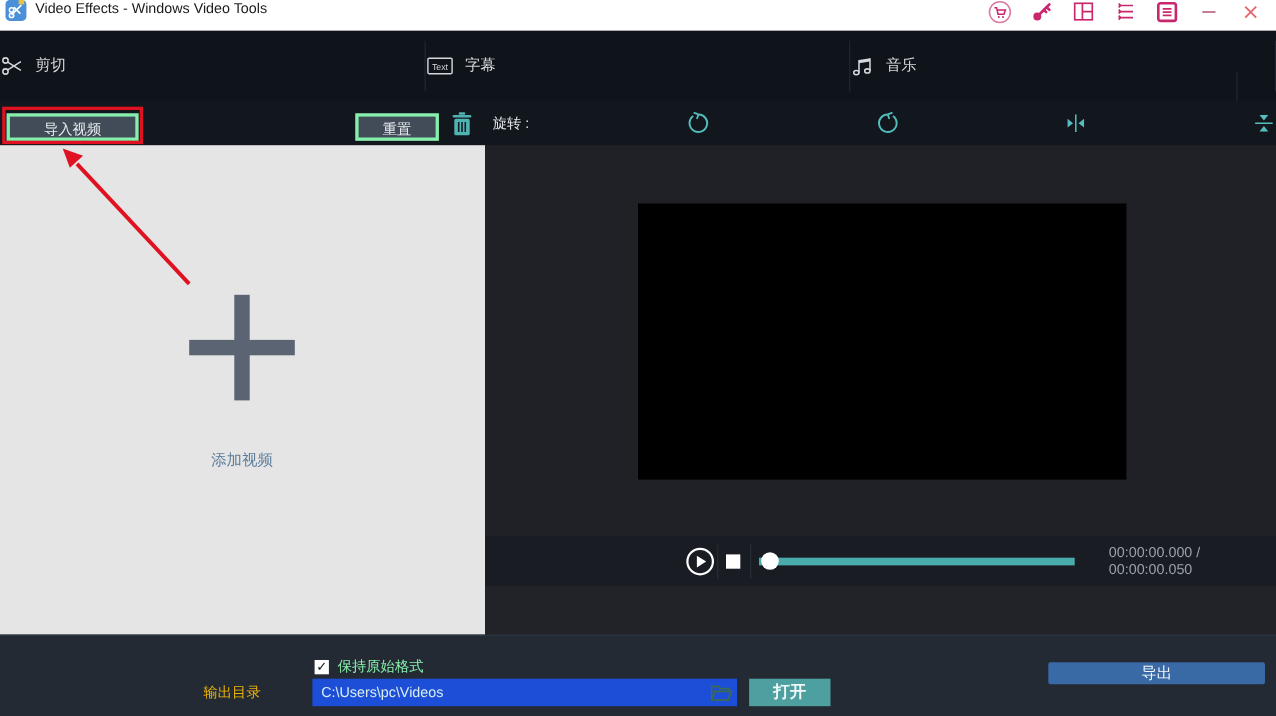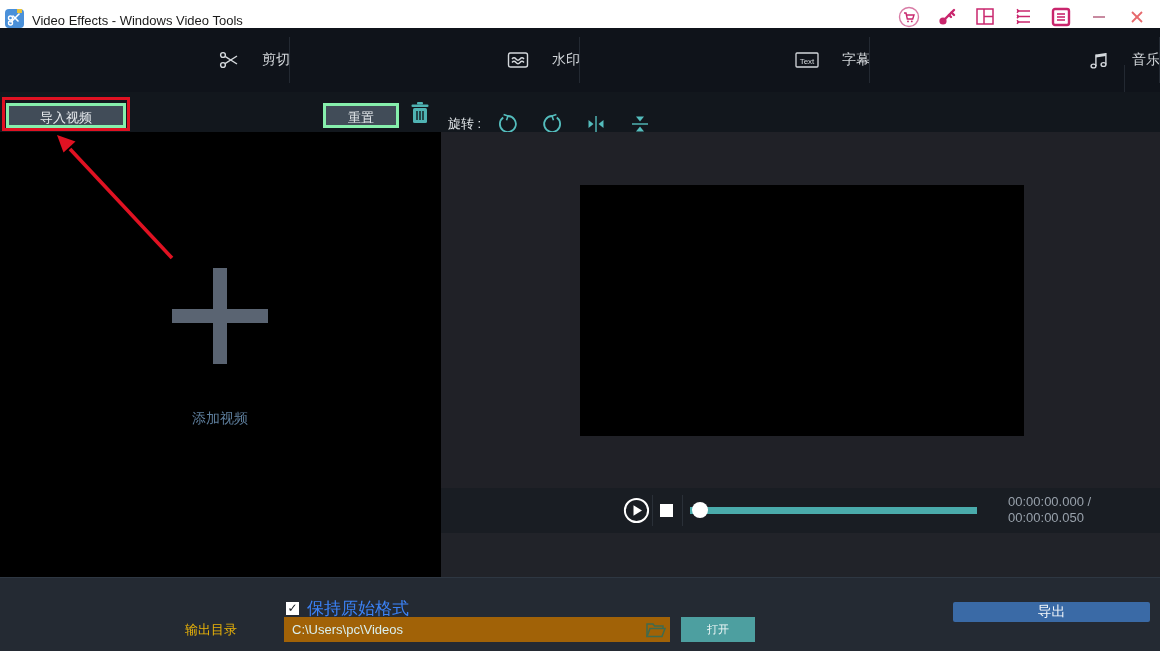--- a/index.html
+++ b/index.html
@@ -4,56 +4,56 @@
 <style>
   * { margin:0; padding:0; box-sizing:border-box; }
   html,body { background:#000; }
   .window {
     position:relative; width:1160px; height:651px; overflow:hidden;
     font-family:"Liberation Sans","DejaVu Sans",sans-serif;
     background:#202127; user-select:none;
   }
   
   .titlebar { position:absolute; top:0; left:0; width:1160px; height:28px;
-    background:#ffffff; display:flex; align-items:flex-end; }
+    background:#ffffff; display:flex; align-items:flex-start; }
   .app-icon { width:19px; height:19px; margin-left:5px; border-radius:4px;
     background:#4a90d9; position:relative; flex:0 0 auto; }
   .app-icon svg { position:absolute; inset:0; }
   .win-title { margin-left:8px; font-size:13px; color:#1b1b1b; }
   .tb-icons { margin-left:auto; display:flex; align-items:center; gap:12px; padding-right:10px; }
   .tb-ic { width:26px; height:22px; display:flex; align-items:center; justify-content:center; cursor:pointer; }
   
   .tabbar { position:absolute; top:28px; left:0; width:1160px; height:64px;
     background:#0f131a; display:flex; }
-  .tab { flex:1 1 0; display:flex; align-items:center; justify-content:flex-end; gap:22px;
+  .tab { flex:1 1 0; display:flex; align-items:center; justify-content:flex-start; gap:10px;
     color:#d4d8dc; font-size:14px; position:relative; cursor:pointer; }
   .tab::after { content:""; position:absolute; right:0; top:9px; height:46px; width:1px; background:#232932; }
   .tab.active { color:#2aa6c9; }
   .tab svg { display:block; }
   .tab-extra-sep { position:absolute; left:1124px; top:37px; height:46px; width:1px; background:#232932; }
   
   .toolrow { position:absolute; top:92px; left:0; width:1160px; height:40px; background:#12171d; }
   .left-tools { position:absolute; left:0; top:0; width:441px; height:40px; }
   .btn-gray { position:absolute; height:25px; top:11px; background:#414c58; border:3px solid #86efac;
     color:#e8ecef; font-size:13px; text-align:center; line-height:23px; cursor:pointer;
     font-family:inherit; }
   .import-btn { left:6px; width:120px; }
   .reset-btn { left:323px; width:76px; }
   .red-box { position:absolute; left:2px; top:5px; width:128px; height:34px;
     border:3px solid #e01222; pointer-events:none; }
   .trash { position:absolute; left:409px; top:9px; width:22px; height:24px; color:#4fb3b3; cursor:pointer; }
-  .right-tools { position:absolute; left:441px; top:12px; width:719px; height:40px;
-    display:flex; align-items:center; }
+  .right-tools { position:absolute; left:441px; top:0; width:719px; height:40px;
+    display:flex; align-items:center;justify-content:space-between; }
   .rot-label { color:#e4e8eb; font-size:13px; margin-left:7px; }
   .rot-ic { width:22px; height:22px; margin-left:22px; color:#54bdbd; cursor:pointer;
     display:flex; align-items:center; justify-content:center; }
   .rot-ic:first-of-type { margin-left:16px; }
   
   .left-panel { position:absolute; left:0; top:132px; width:441px; height:445px;
-    background:#000000; }
+    background:#e5e5e5; }
   .add-zone { position:absolute; left:120px; top:130px; width:200px; height:180px; cursor:pointer; }
   .plus { position:absolute; left:52px; top:6px; width:96px; height:96px; }
   .plus::before { content:""; position:absolute; left:0; top:41px; width:96px; height:14px; background:#5a6472; }
   .plus::after  { content:""; position:absolute; left:41px; top:0; width:14px; height:96px; background:#5a6472; }
   .add-label { position:absolute; left:0; top:148px; width:200px; text-align:center;
     color:#5d7d9b; font-size:14px; }
   .preview { position:absolute; left:441px; top:132px; width:719px; height:356px; background:#202127; }
   .video-frame { position:absolute; left:139px; top:53px; width:444px; height:251px; background:#000; }
   
   .playerbar { position:absolute; left:441px; top:488px; width:721px; height:45px;
@@ -66,29 +66,29 @@
     border-radius:50%; background:#ffffff; cursor:grab; }
   .time { position:absolute; left:567px; top:6px; color:#98a1ab; font-size:13px; line-height:16px; }
   .substrip { position:absolute; left:441px; top:533px; width:719px; height:44px; background:#212329; }
   
   .bottombar { position:absolute; left:0; top:577px; width:1160px; height:74px;
     background:#242a33; border-top:1px solid #2e3742; }
   .out-label { position:absolute; left:185px; top:43px; color:#eab308; font-size:13px; }
   .keep-row { position:absolute; left:286px; top:19px; display:flex; align-items:center; gap:8px; }
   .checkbox { width:13px; height:13px; background:#ffffff; color:#10151c; font-size:12px;
     line-height:13px; text-align:center; cursor:pointer; }
-  .keep-label { color:#3b82f6; font-size:17px; }
+  .keep-label { color:#86efac; font-size:13px; }
   .path-input { position:absolute; left:284px; top:39px; width:386px; height:25px;
-    background:#a16207; border:none; outline:none; color:#d9efef; font-size:13px;
+    background:#1d4ed8; border:none; outline:none; color:#d9efef; font-size:13px;
     padding:0 26px 0 8px; font-family:inherit; }
   .folder-ic { position:absolute; left:645px; top:42px; width:21px; height:19px;
     color:#3e6b50; cursor:pointer; }
   .open-btn { position:absolute; left:681px; top:39px; width:74px; height:25px;
-    background:#4d9fa0; border:none; color:#f0f8f8; font-size:11px; cursor:pointer;
-    font-family:inherit; }
+    background:#4d9fa0; border:none; color:#f0f8f8; font-size:15px; cursor:pointer;
+    font-family:inherit;font-weight:bold; }
   .export-btn { position:absolute; left:953px; top:24px; width:197px; height:20px;
     background:#3a6aa6; border:none; border-radius:2px; color:#f2f6fa; font-size:14px;
     cursor:pointer; font-family:inherit; }
   
   .annot { position:absolute; inset:0; width:1160px; height:651px; pointer-events:none; z-index:50; }
 </style>
 </head>
 <body>
 
 <div class="window">
@@ -166,30 +166,20 @@
     <div class="tab">
       <span>
         <svg width="22" height="22" viewBox="0 0 22 22" fill="none" stroke="currentColor" stroke-width="1.4">
           <circle cx="5" cy="6" r="2.4"></circle>
             <circle cx="5" cy="16" r="2.4"></circle>
           <line x1="7" y1="7.4" x2="19" y2="15"></line>
             <line x1="7" y1="14.6" x2="19" y2="7"></line>
         </svg>
       </span>
       <span>剪切</span>
-    </div>
-    <div class="tab">
-      <span>
-        <svg width="24" height="22" viewBox="0 0 24 22" fill="none" stroke="currentColor" stroke-width="1.4">
-          <rect x="2.5" y="4" width="19" height="14" rx="2"></rect>
-          <path d="M6 10 q2 -2.4 4 0 t4 0 t4 0"></path>
-          <path d="M6 13.5 q2 -2.4 4 0 t4 0 t4 0"></path>
-        </svg>
-      </span>
-      <span>水印</span>
     </div>
     <div class="tab">
       <span>
         <svg width="26" height="20" viewBox="0 0 26 20" fill="none" stroke="currentColor" stroke-width="1.3">
           <rect x="2" y="3" width="22" height="14" rx="1"></rect>
           <text x="13" y="13.5" text-anchor="middle" font-size="8" fill="currentColor" stroke="none">Text</text>
         </svg>
       </span>
       <span>字幕</span>
     </div>

